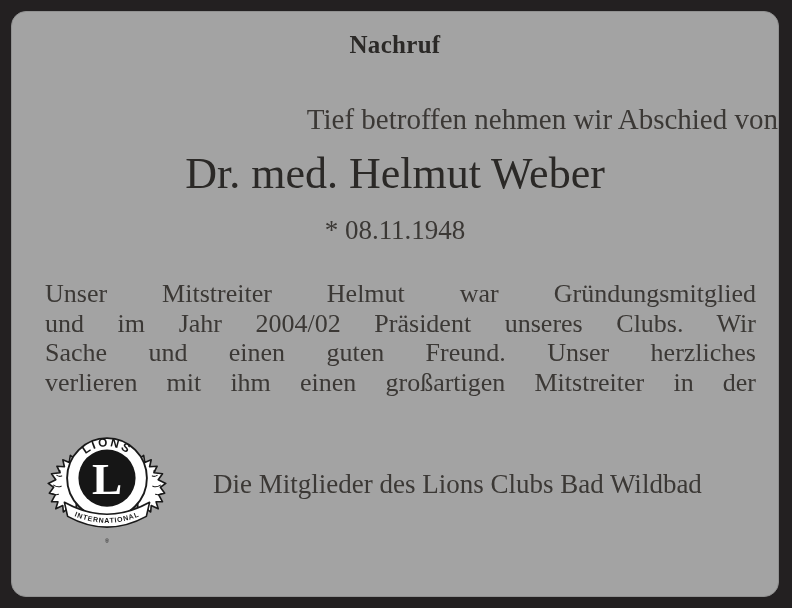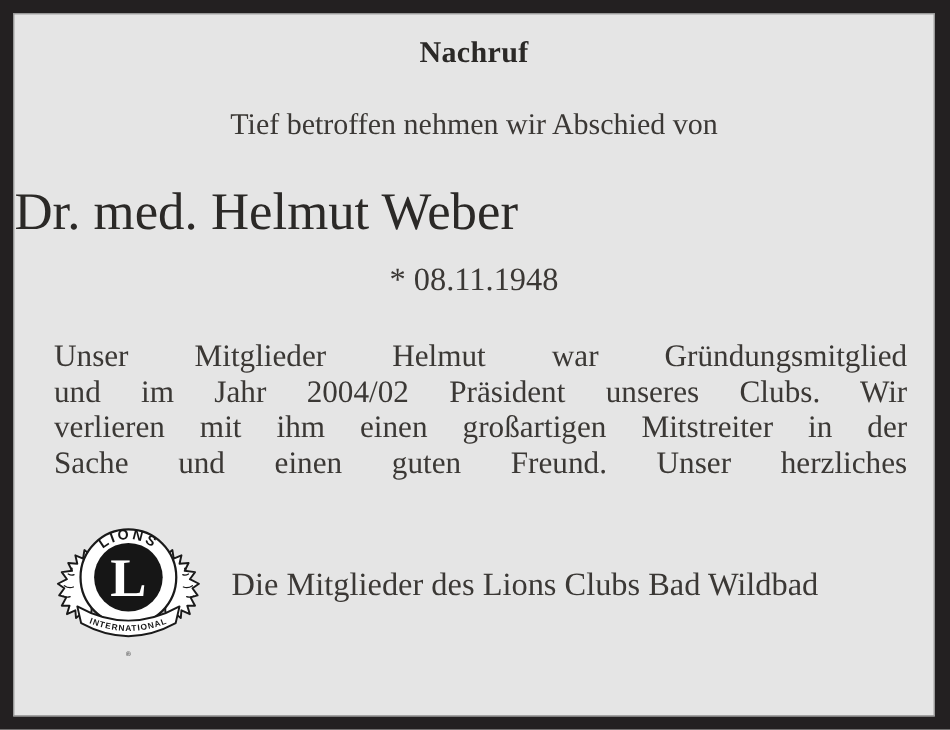--- a/index.html
+++ b/index.html
@@ -6,44 +6,44 @@
   body {
     width: 792px; height: 608px;
     background: #232021;
     position: relative;
     overflow: hidden;
     font-family: "Liberation Serif", serif;
   }
   .panel {
     position: absolute;
     inset: 11px 13px 11px 11px;
-    background: #e5e5e5;
+    background: #a3a3a3;
     border: 1px solid #919191;
-    border-radius: 0;
+    border-radius: 15px;
     color: #343230;
     overflow: hidden;
   }
   .title {
     text-align: center;
     font-weight: bold;
     font-size: 25px;
     letter-spacing: 0.3px;
     margin-top: 19px;
     color: #2b2927;
   }
   .intro {
-    text-align: center;
-    font-size: 25px;
-    margin-top: 32px;
+    text-align: right;
+    font-size: 29px;
+    margin-top: 44px;
     color: #3b3835;
   }
   .name {
-    text-align: left;
+    text-align: center;
     font-size: 44px;
-    margin-top: 32px;
+    margin-top: 12px;
     color: #2b2927;
     white-space: nowrap;
   }
   .dates {
     display: flex;
     justify-content: center;
     gap: 84px;
     font-size: 27px;
     margin-top: 16px;
     color: #3b3835;
@@ -58,45 +58,45 @@
   .jline.last { text-align-last: left; }
   .footer {
     display: flex;
     align-items: center;
     margin: 22px 22px 0 33px;
   }
   .logo-wrap { width: 124px; height: 130px; flex: 0 0 auto; }
   .logo-wrap svg { width: 124px; height: 130px; display: block; }
   .signature {
     font-size: 27px;
-    margin-left: 24px;
+    margin-left: 44px;
     color: #3b3835;
     white-space: nowrap;
   }
 </style>
 </head>
 <body>
 
 <div class="panel">
 
   <div class="title">Nachruf</div>
 
   <div class="intro">Tief betroffen nehmen wir Abschied von</div>
 
   <div class="name">Dr. med. Helmut Weber</div>
 
   <div class="dates">
     <span>* 08.11.1948</span>
   </div>
 
   <div class="body-text">
-    <div class="jline">Unser Mitglieder Helmut war Gründungsmitglied</div>
+    <div class="jline">Unser Mitstreiter Helmut war Gründungsmitglied</div>
     <div class="jline">und im Jahr 2004/02 Präsident unseres Clubs. Wir</div>
+    <div class="jline">Sache und einen guten Freund. Unser herzliches</div>
     <div class="jline">verlieren mit ihm einen großartigen Mitstreiter in der</div>
-    <div class="jline">Sache und einen guten Freund. Unser herzliches</div>
   </div>
 
   <div class="footer">
     <div class="logo-wrap">
       <svg viewBox="0 0 230 232" xmlns="http://www.w3.org/2000/svg">
 
         <g>
           <path id="lionhead" d="M 58,72 L 47,63 L 45,76 L 33,71 L 36,84 L 22,83 L 28,95 L 12,97
                L 20,108 L 6,115 L 16,122 L 8,133 L 19,136 L 12,149 L 24,149
                L 20,162 L 33,156 L 34,168 L 45,159 L 50,170 L 58,158 Z" fill="#ffffff" stroke="#1a1a1a" stroke-width="3" stroke-linejoin="round"></path>

